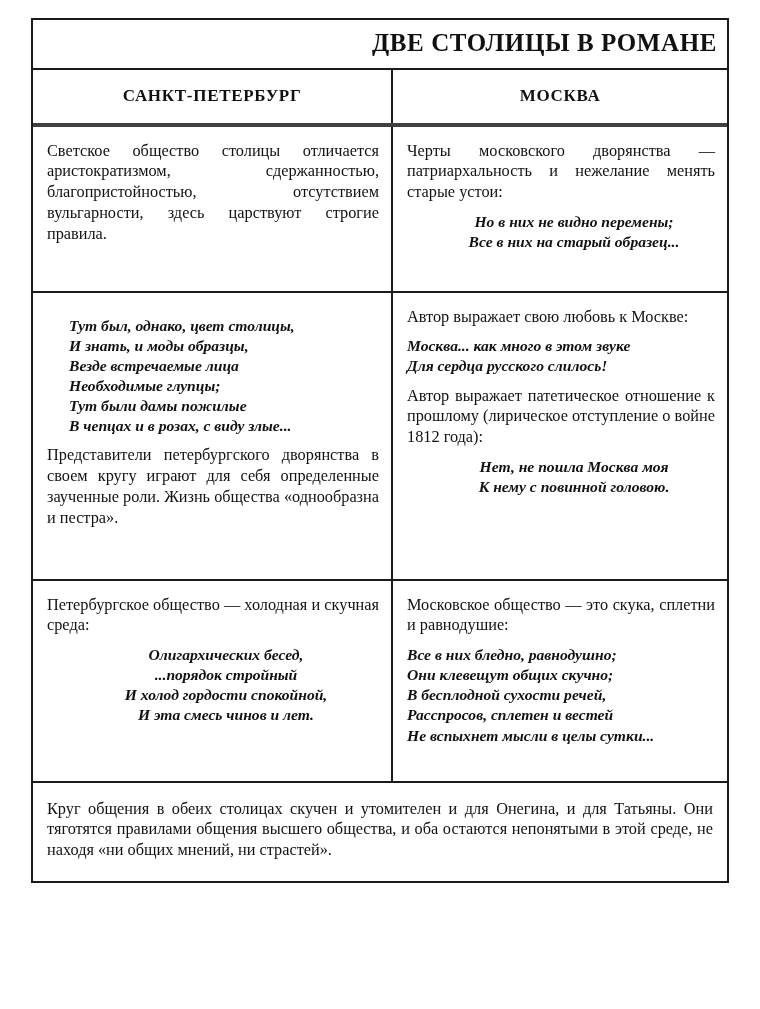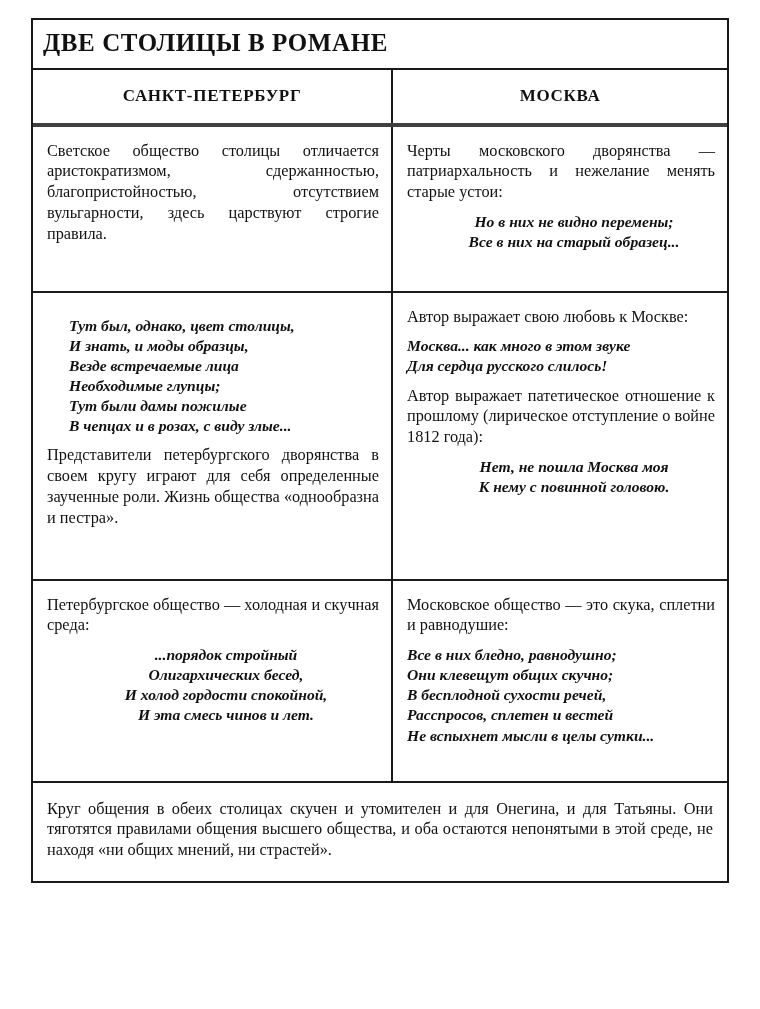--- a/index.html
+++ b/index.html
@@ -55,21 +55,21 @@
   .cell.full {
     width: 100%;
   }
 
   
   .title-row {
     border-bottom: 2px solid #1a1a1a;
   }
   .title-cell {
     padding: 9px 10px 11px 10px;
-    text-align: left;
+    text-align: right;
   }
   .doc-title {
     font-family: "Liberation Serif", "DejaVu Serif", serif;
     font-weight: bold;
     font-size: 25px;
     letter-spacing: 0.6px;
     line-height: 1.1;
     margin: 0;
   }
 
@@ -180,22 +180,22 @@
           <span class="line">Нет, не пошла Москва моя</span>
           <span class="line">К нему с повинной головою.</span>
         </div>
       </div>
     </div>
 
     <div class="row row-3">
       <div class="cell left">
         <p class="para">Петербургское общество — холодная и скучная среда:</p>
         <div class="verse indent">
+          <span class="line">Олигархических бесед,</span>
           <span class="line">...порядок стройный</span>
-          <span class="line">Олигархических бесед,</span>
           <span class="line">И холод гордости спокойной,</span>
           <span class="line">И эта смесь чинов и лет.</span>
         </div>
       </div>
       <div class="cell right">
         <p class="para">Московское общество — это скука, сплетни и равнодушие:</p>
         <div class="verse flush">
           <span class="line">Все в них бледно, равнодушно;</span>
           <span class="line">Они клевещут общих скучно;</span>
           <span class="line">В бесплодной сухости речей,</span>

